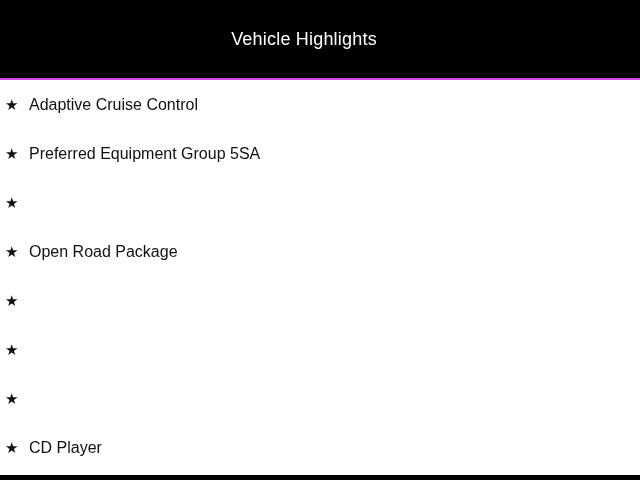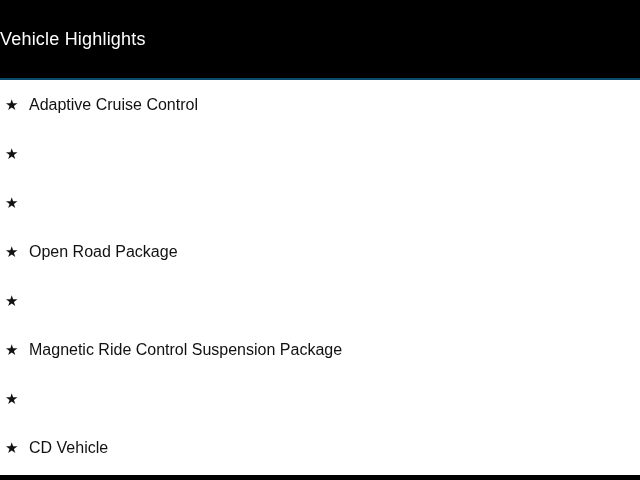--- a/index.html
+++ b/index.html
@@ -9,24 +9,24 @@
     background: #ffffff;
     font-family: "Liberation Sans", sans-serif;
     overflow: hidden;
     position: relative;
   }
   .header {
     box-sizing: border-box;
     width: 640px;
     height: 80px;
     background: #000000;
-    border-bottom: 2px solid #0c4a6e;
+    border-bottom: 2px solid #d946ef;
     display: flex;
     align-items: center;
-    justify-content: flex-start;
+    justify-content: center;
     padding-right: 32px;
   }
   .header-title {
     color: #ffffff;
     font-size: 18px;
     letter-spacing: 0.2px;
   }
   .list {
     padding: 0;
   }
@@ -65,37 +65,37 @@
   <span class="header-title">Vehicle Highlights</span>
 </div>
 
 <div class="list">
   <div class="row">
     <span class="star">★</span>
     <span class="label">Adaptive Cruise Control</span>
   </div>
   <div class="row">
     <span class="star">★</span>
+    <span class="label">Preferred Equipment Group 5SA</span>
   </div>
   <div class="row">
     <span class="star">★</span>
   </div>
   <div class="row">
     <span class="star">★</span>
     <span class="label">Open Road Package</span>
   </div>
   <div class="row">
     <span class="star">★</span>
   </div>
   <div class="row">
     <span class="star">★</span>
-    <span class="label">Magnetic Ride Control Suspension Package</span>
   </div>
   <div class="row">
     <span class="star">★</span>
   </div>
   <div class="row">
     <span class="star">★</span>
-    <span class="label">CD Vehicle</span>
+    <span class="label">CD Player</span>
   </div>
 </div>
 
 <div class="footer-bar"></div>
 
 </body></html>

